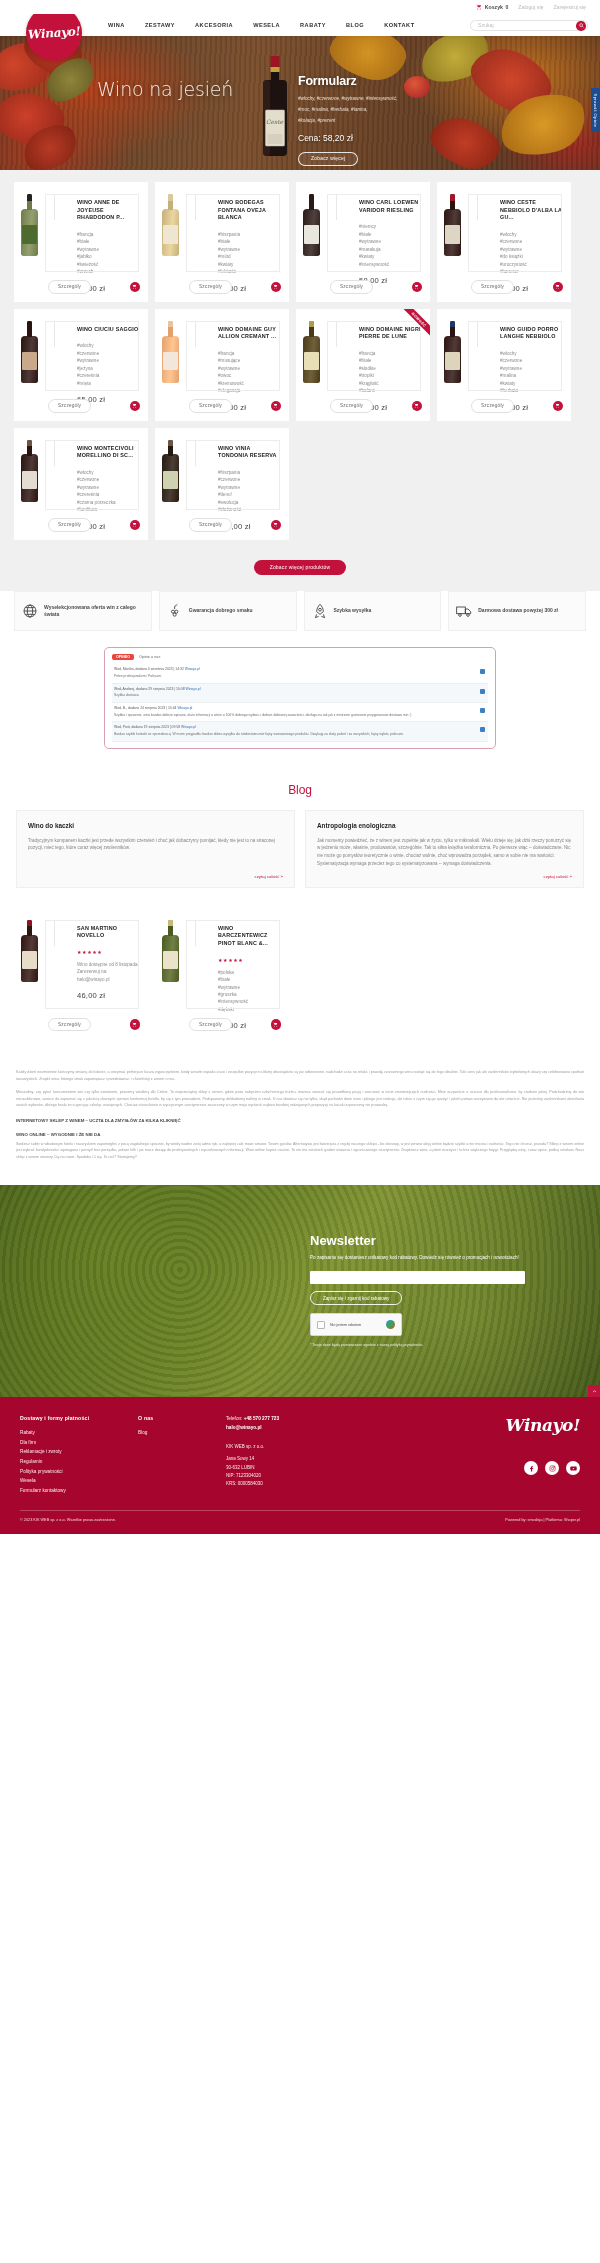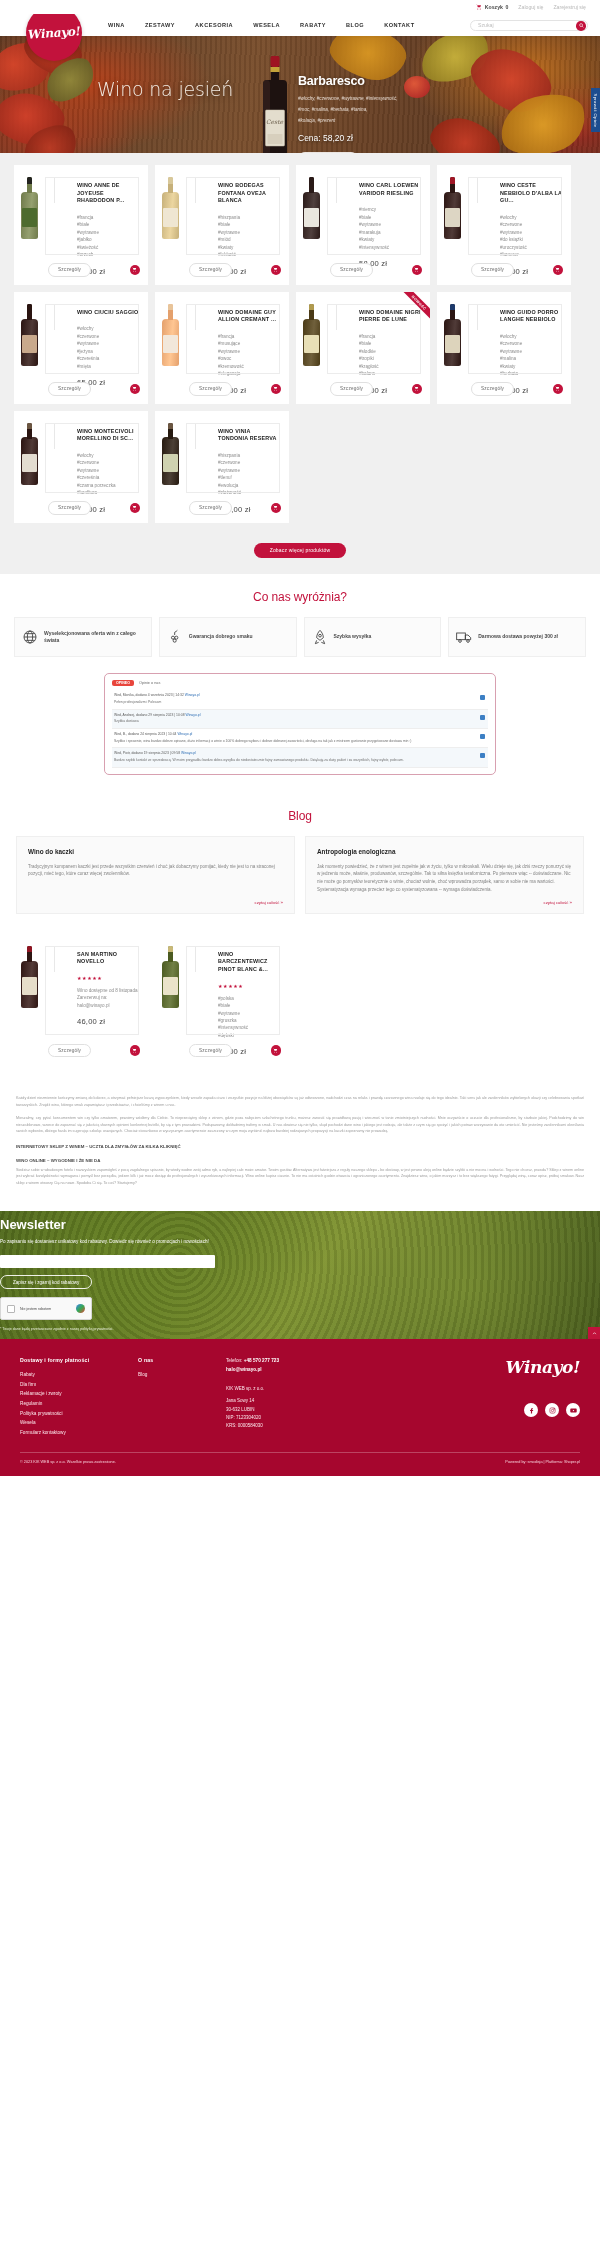--- a/index.html
+++ b/index.html
@@ -52,21 +52,21 @@
   }
   .searchbox .ph { font-size: 5.2px; color: #bdbdbd; }
   .search-btn {
     position: absolute; right: 1px; top: 0.6px; width: 9.6px; height: 9.6px;
     border-radius: 50%; background: #c2123c; display: flex;
     align-items: center; justify-content: center;
   }
 
   
   .hero {
-    height: 117px; position: relative; overflow: hidden;
+    height: 134px; position: relative; overflow: hidden;
     background:
       radial-gradient(ellipse 180px 100px at 14% 40%, rgba(196,62,20,.85), rgba(120,40,12,0) 70%),
       radial-gradient(ellipse 170px 110px at 88% 30%, rgba(214,120,26,.8), rgba(120,60,10,0) 70%),
       radial-gradient(ellipse 120px 80px at 96% 80%, rgba(178,36,30,.75), rgba(100,20,15,0) 70%),
       radial-gradient(ellipse 140px 70px at 6% 88%, rgba(189,52,26,.7), rgba(110,30,12,0) 72%),
       linear-gradient(100deg, #5b3b24 0%, #6b4529 22%, #7a4f2d 42%, #6a4226 62%, #53331f 100%);
   }
   .hero:before {
     content: ""; position: absolute; inset: 0;
     background: repeating-linear-gradient(92deg, rgba(0,0,0,.10) 0 2px, rgba(255,255,255,.035) 2px 5px);
@@ -187,22 +187,22 @@
   .recent-grid { display: flex; gap: 7px; padding: 0 14px; }
   .stars { color: #c2123c; font-size: 5px; letter-spacing: .6px; margin: 4px 0 6px; }
 
   
   .seo { padding: 16px 16px 18px; background: #fff; }
   .seo p { font-size: 3.7px; color: #9b9b9b; line-height: 1.75; margin-bottom: 7px; text-align: justify; }
   .seo h3 { font-size: 4.4px; color: #4a4a4a; font-weight: 700; margin: 9px 0 4px; }
 
   
   .newsletter {
-    height: 128px; position: relative; overflow: hidden; display: flex;
-    align-items: center; justify-content: flex-start;
+    height: 212px; position: relative; overflow: hidden; display: flex;
+    align-items: center; justify-content: flex-end;
     background:
       radial-gradient(circle at 18% 30%, rgba(120,150,40,.55), rgba(40,60,15,0) 55%),
       radial-gradient(circle at 78% 62%, rgba(150,170,60,.5), rgba(40,60,15,0) 55%),
       linear-gradient(125deg, #3e5418 0%, #5c7322 30%, #7d8f32 52%, #4e6520 78%, #2f4212 100%);
   }
   .newsletter:before {
     content: ""; position: absolute; inset: 0;
     background: repeating-radial-gradient(circle at 30% 40%, rgba(0,0,0,.18) 0 3px, rgba(255,255,255,.05) 3px 7px);
     opacity: .5;
   }
@@ -318,21 +318,21 @@
       <rect x="8.5" y="13" width="9" height="5" fill="#c4a23a"></rect>
       <rect x="1" y="26" width="24" height="76" rx="4" fill="#1d1210"></rect>
       <rect x="1" y="26" width="7" height="76" rx="4" fill="#34201c" opacity=".75"></rect>
       <rect x="3.5" y="56" width="19" height="36" rx="1" fill="#e3ddcd"></rect>
       <rect x="3.5" y="56" width="19" height="36" rx="1" fill="none" stroke="#c9c1ad" stroke-width=".5"></rect>
       <text x="13" y="70" font-size="6" fill="#6b5f4c" text-anchor="middle" font-family="DejaVu Serif, serif" font-style="italic">Ceste</text>
       <path d="M5.5 80h15v10h-15z" fill="#cfc7b3" opacity=".6"></path>
     </svg>
 
     <div class="hero-info">
-      <h2>Barbaresco</h2>
+      <h2>Formularz</h2>
       <div class="hero-tags">
         <div>#włochy, #czerwone, #wytrawne, #intensywność,</div>
         <div style="margin-top:3px">#moc, #malina, #herbata, #tanina,</div>
         <div style="margin-top:3px">#kolacja, #prezent</div>
       </div>
       <div class="hero-price">Cena: 58,20 zł</div>
       <div class="hero-cta">Zobacz więcej</div>
     </div>
 
     <div class="side-tab">
@@ -662,21 +662,20 @@
               </svg>
             </span>
           </div>
         </div>
       </div>
   </div>
   <div class="more-wrap">
     <span class="btn-more">Zobacz więcej produktów</span>
   </div>
 
-  <div class="section-head">Co nas wyróżnia?</div>
   <div class="features">
     <div class="feat">
       <svg viewBox="0 0 24 24" width="16" height="16" fill="none" stroke="#3c3c3c" stroke-width="1.3">
         <circle cx="12" cy="12" r="9"></circle>
           <ellipse cx="12" cy="12" rx="4" ry="9"></ellipse>
           <path d="M3 12h18M5 7h14M5 17h14"></path>
       </svg>
       <span>Wyselekcjonowana oferta win z całego świata</span>
     </div>
     <div class="feat">

